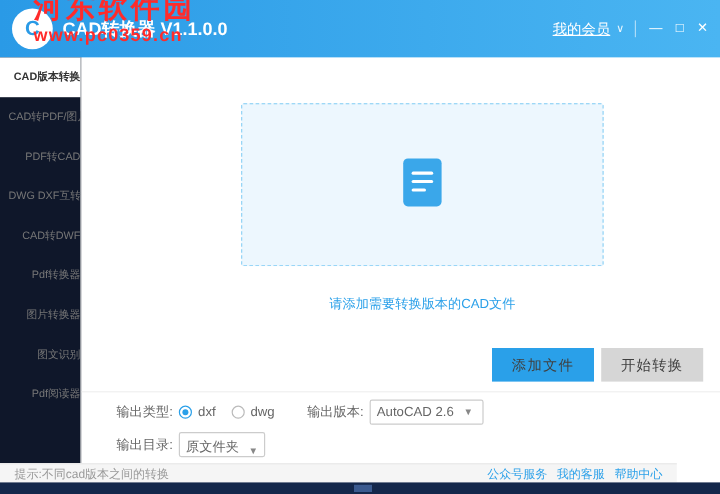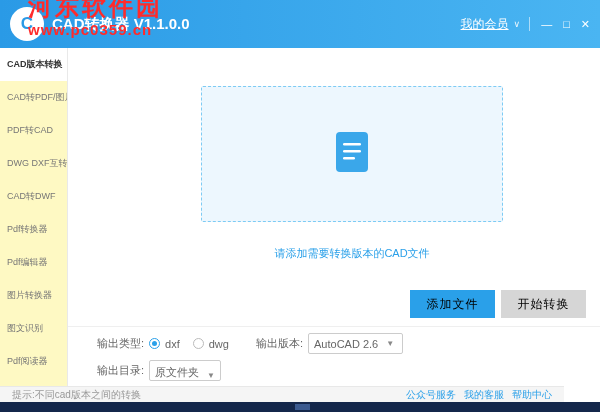--- a/index.html
+++ b/index.html
@@ -34,21 +34,21 @@
   .watermark {
     position: absolute; top: -7px; left: 28px; z-index: 6;
     color: #ff2b2b; font-weight: bold; line-height: 1.15; pointer-events: none;
   }
   .wm1 { font-size: 24px; letter-spacing: 3px; }
   .wm2 { font-size: 15px; letter-spacing: 1px; }
 
   
   .sidebar {
     position: absolute; top: 48px; left: 0; width: 68px; height: 338px;
-    background: #fef9c3; border-right: 1px solid #e9e9e9;
+    background: #0f172a; border-right: 1px solid #e9e9e9; text-align: right;
   }
   .side-item {
     height: 33px; line-height: 33px; font-size: 9px; color: #777;
     padding-left: 7px; cursor: pointer; white-space: nowrap; overflow: hidden;
   }
   .side-item.active { background: #fff; color: #333; font-weight: bold; }
 
   
   .main { position: absolute; top: 48px; left: 68px; width: 532px; height: 338px; background: #fff; }
 
@@ -60,21 +60,21 @@
   }
   .drop-text { color: #2aa0e9; font-size: 14px; font-weight: bold; letter-spacing: 1px; }
 
   .hint {
     position: absolute; left: 133px; top: 198px; width: 302px;
     text-align: center; color: #2aa0e9; font-size: 11px;
   }
 
   .btn-row { position: absolute; right: 14px; top: 242px; display: flex; gap: 6px; }
   .btn {
-    width: 85px; height: 28px; font-size: 12px; color: #000000;
+    width: 85px; height: 28px; font-size: 12px; color: #404040;
     display: flex; align-items: center; justify-content: center; cursor: pointer;
     letter-spacing: 1px;
   }
   .btn-add { background: #2aa0e9; }
   .btn-convert { background: #d6d6d6; }
 
   .out-divider { position: absolute; left: 0; top: 278px; width: 532px; border-top: 1px solid #efefef; }
 
   .out-row { position: absolute; left: 29px; display: flex; align-items: center; font-size: 11px; color: #666; }
   .out-row1 { top: 285px; gap: 5px; }
@@ -135,21 +135,20 @@
   </div>
 </div>
 
 <div class="sidebar">
   <div class="side-item active">CAD版本转换</div>
   <div class="side-item">CAD转PDF/图片</div>
   <div class="side-item">PDF转CAD</div>
   <div class="side-item">DWG DXF互转</div>
   <div class="side-item">CAD转DWF</div>
   <div class="side-item">Pdf转换器</div>
-  <div class="side-item">Pdf编辑器</div>
   <div class="side-item">图片转换器</div>
   <div class="side-item">图文识别</div>
   <div class="side-item">Pdf阅读器</div>
 </div>
 
 <div class="main">
 
   <div class="dropzone">
     <span>
       <svg width="36" height="42" viewBox="0 0 36 42" aria-hidden="true">

